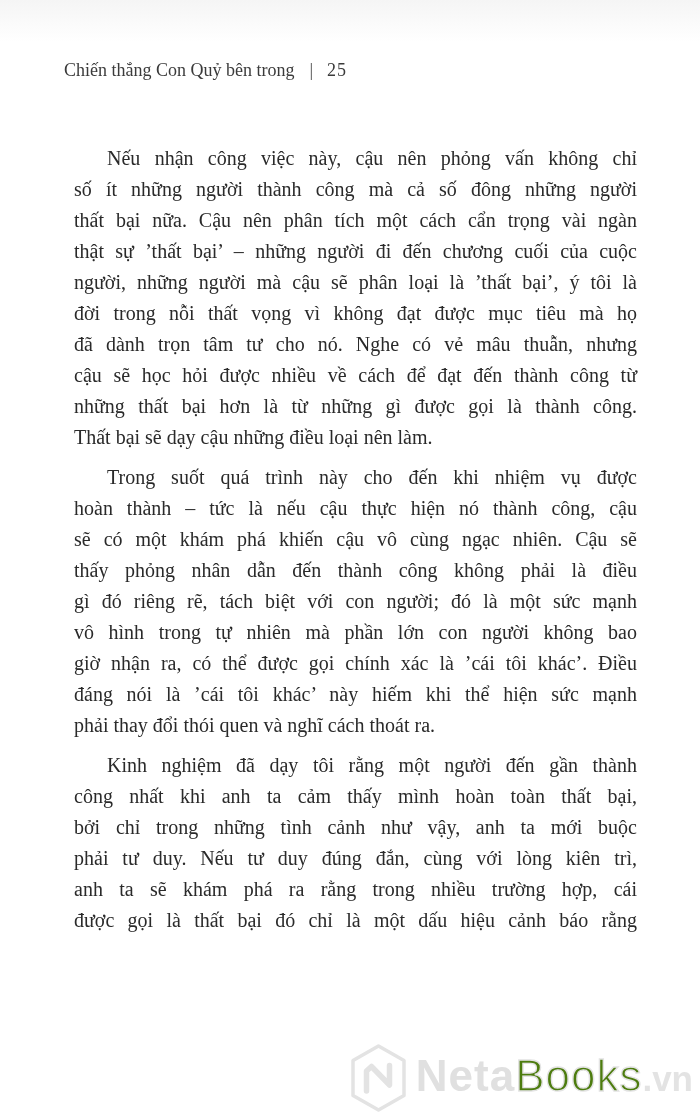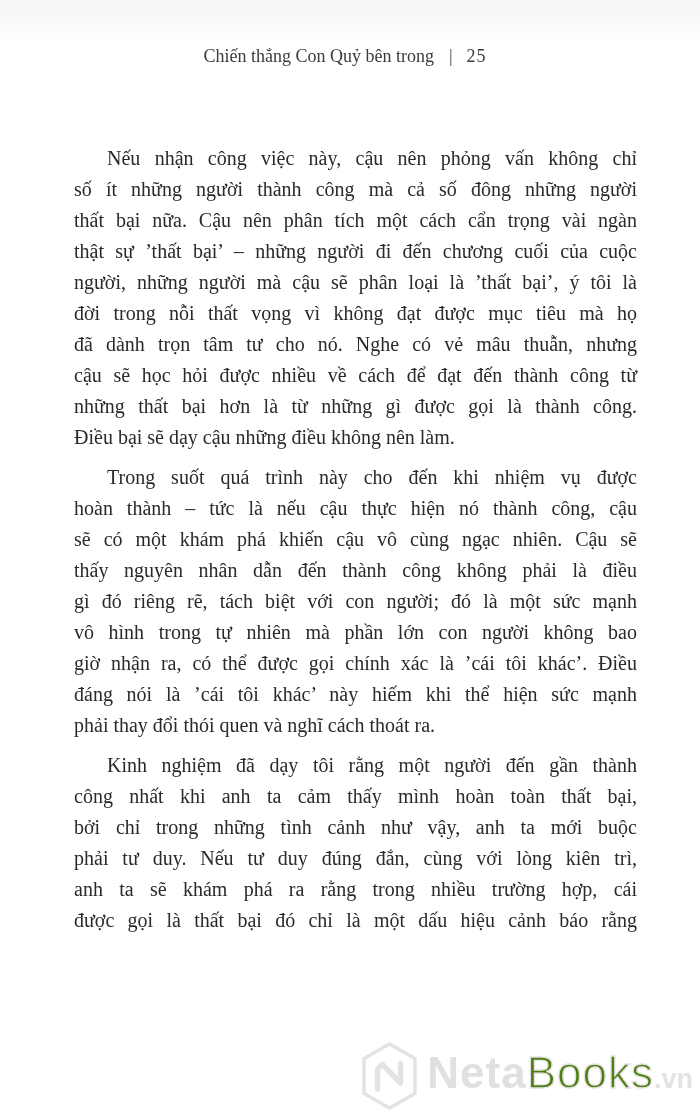--- a/index.html
+++ b/index.html
@@ -16,24 +16,24 @@
   .page::before {
     content: "";
     position: absolute;
     top: 0; left: 0; right: 0;
     height: 42px;
     background: linear-gradient(#f5f5f5, #ffffff);
     pointer-events: none;
   }
   .running-header {
     position: absolute;
-    top: 44px;
+    top: 58px;
     left: 64px;
     right: 74px;
-    text-align: center;
+    text-align: left;
     font-size: 18px;
     line-height: 24px;
     color: #3b3b3b;
     white-space: nowrap;
   }
   .running-header .sep {
     display: inline-block;
     margin: 0 14px 0 15px;
     color: #4a4a4a;
   }
@@ -76,21 +76,21 @@
     color: #e0e0e0;
     font-weight: 700;
   }
   .watermark .wm-books {
     color: #4d7c0f;
     -webkit-text-stroke: 1.4px #e3e3e3;
     font-weight: 400;
   }
   .watermark .wm-vn {
     color: #e3e3e3;
-    font-size: 27px;
+    font-size: 35px;
     font-weight: 700;
     letter-spacing: 0;
     text-align: center;
   }
 </style>
 </head>
 <body>
 
 <div class="page">
 
@@ -102,27 +102,27 @@
       <p class="para">
         <span class="line">Nếu nhận công việc này, cậu nên phỏng vấn không chỉ</span>
         <span class="line">số ít những người thành công mà cả số đông những người</span>
         <span class="line">thất bại nữa. Cậu nên phân tích một cách cẩn trọng vài ngàn</span>
         <span class="line">thật sự ’thất bại’ – những người đi đến chương cuối của cuộc</span>
         <span class="line">người, những người mà cậu sẽ phân loại là ’thất bại’, ý tôi là</span>
         <span class="line">đời trong nỗi thất vọng vì không đạt được mục tiêu mà họ</span>
         <span class="line">đã dành trọn tâm tư cho nó. Nghe có vẻ mâu thuẫn, nhưng</span>
         <span class="line">cậu sẽ học hỏi được nhiều về cách để đạt đến thành công từ</span>
         <span class="line">những thất bại hơn là từ những gì được gọi là thành công.</span>
-        <span class="line">Điều bại sẽ dạy cậu những điều không nên làm.</span>
+        <span class="line">Thất bại sẽ dạy cậu những điều loại nên làm.</span>
       </p>
       <p class="para">
         <span class="line">Trong suốt quá trình này cho đến khi nhiệm vụ được</span>
         <span class="line">hoàn thành – tức là nếu cậu thực hiện nó thành công, cậu</span>
         <span class="line">sẽ có một khám phá khiến cậu vô cùng ngạc nhiên. Cậu sẽ</span>
-        <span class="line">thấy nguyên nhân dẫn đến thành công không phải là điều</span>
+        <span class="line">thấy phỏng nhân dẫn đến thành công không phải là điều</span>
         <span class="line">gì đó riêng rẽ, tách biệt với con người; đó là một sức mạnh</span>
         <span class="line">vô hình trong tự nhiên mà phần lớn con người không bao</span>
         <span class="line">giờ nhận ra, có thể được gọi chính xác là ’cái tôi khác’. Điều</span>
         <span class="line">đáng nói là ’cái tôi khác’ này hiếm khi thể hiện sức mạnh</span>
         <span class="line">phải thay đổi thói quen và nghĩ cách thoát ra.</span>
       </p>
       <p class="para justify-last">
         <span class="line">Kinh nghiệm đã dạy tôi rằng một người đến gần thành</span>
         <span class="line">công nhất khi anh ta cảm thấy mình hoàn toàn thất bại,</span>
         <span class="line">bởi chỉ trong những tình cảnh như vậy, anh ta mới buộc</span>

